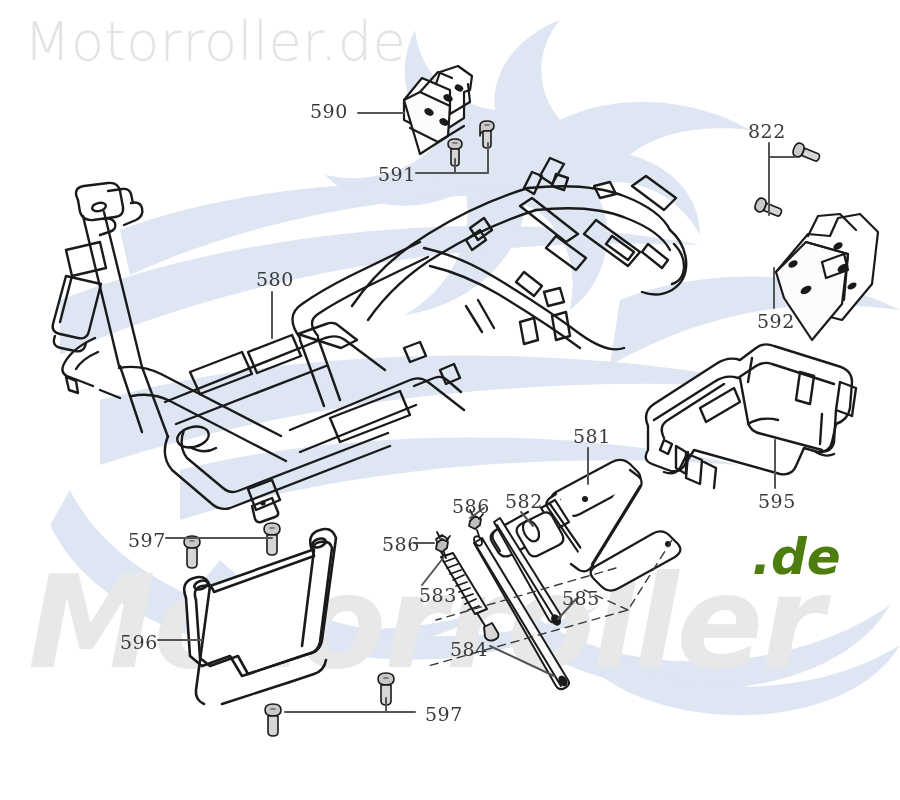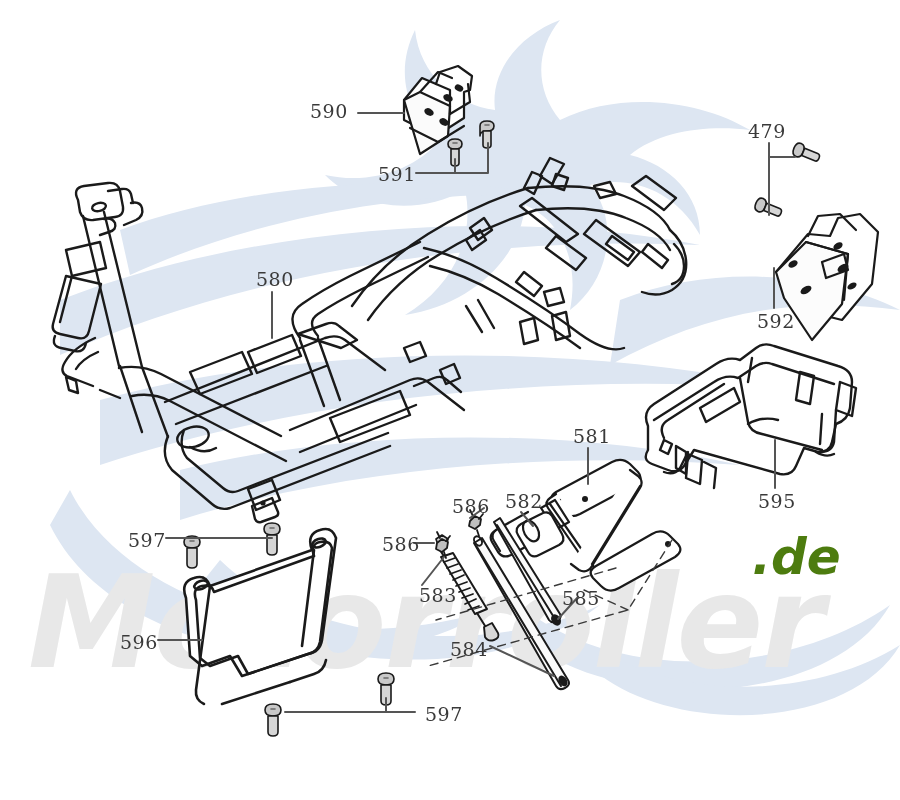--- a/index.html
+++ b/index.html
@@ -83,20 +83,21 @@
       <path d="M100 400 c200 -55 470 -60 700 -10 c-250 -20 -500 10 -700 75 z"></path>
       <path d="M180 470 c160 -40 380 -45 560 -5 c-200 -15 -400 5 -560 55 z"></path>
       <path d="M70 490 c60 120 260 170 420 120 c-150 90 -380 40 -440 -85 z"></path>
       <path d="M220 560 c80 80 260 100 380 45 c-110 85 -330 65 -400 -20 z"></path>
       <path d="M540 620 c90 60 250 55 350 -15 c-60 105 -280 110 -370 30 z"></path>
       <path d="M620 300 c90 -35 200 -30 280 10 c-110 -15 -200 5 -290 55 z"></path>
       <path d="M620 660 c80 40 200 35 280 -15 c-50 85 -220 90 -300 30 z"></path>
     </g>
   </svg>
 
+  <div class="wm-top">Motorroller.de</div>
 
   <div class="wm-bottom">Motorroller</div>
   <div class="wm-de">.de</div>
 
   <svg class="art" viewBox="0 0 900 800" aria-hidden="true">
     <g fill="none" stroke="#1a1a1a" stroke-linejoin="round" stroke-linecap="round">
 
       <g stroke-width="2.4">
 
         <path d="M78 200 q-6 -12 6 -14 l24 -3 q10 -1 12 8 l3 16 q1 9 -8 10 l-22 3 q-10 1 -13 -8 z"></path>
@@ -382,21 +383,21 @@
 
         <path d="M415 712 l-130 0"></path>
         <path d="M386 712 l0 -14"></path>
       </g>
     </g>
   </svg>
 
   <div class="lbl" style="left:310px;  top:100px;">590</div>
   <div class="lbl" style="left:378px;  top:163px;">591</div>
   <div class="lbl" style="left:256px;  top:268px;">580</div>
-  <div class="lbl" style="left:748px;  top:120px;">479</div>
+  <div class="lbl" style="left:748px;  top:120px;">822</div>
   <div class="lbl" style="left:757px;  top:310px;">592</div>
   <div class="lbl" style="left:758px;  top:490px;text-align:center;">595</div>
   <div class="lbl" style="left:573px;  top:425px;">581</div>
   <div class="lbl" style="left:505px;  top:490px;">582</div>
   <div class="lbl" style="left:452px;  top:495px;">586</div>
   <div class="lbl" style="left:382px;  top:533px;">586</div>
   <div class="lbl" style="left:399px;  top:584px;margin-left:20px;">583</div>
   <div class="lbl" style="left:450px;  top:638px;">584</div>
   <div class="lbl" style="left:562px;  top:575px;margin-top:12px;">585</div>
   <div class="lbl" style="left:128px;  top:529px;">597</div>

